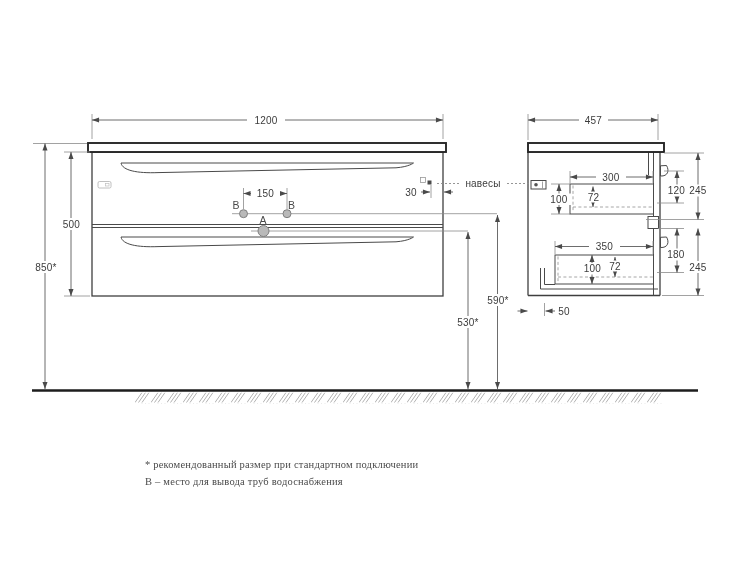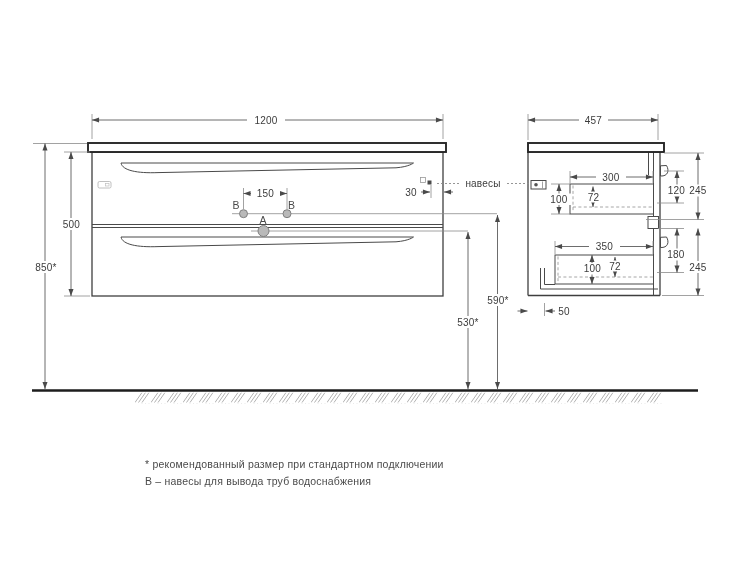--- a/index.html
+++ b/index.html
@@ -13,21 +13,21 @@
   .outline2{stroke:#4a4a4a;stroke-width:1;fill:none;}
   .thick{stroke:#262626;stroke-width:1.9;fill:#ffffff;}
   .dim{stroke:#5c5c5c;stroke-width:.9;fill:none;}
   .ext{stroke:#8a8a8a;stroke-width:.8;fill:none;}
   .dash{stroke:#8f8f8f;stroke-width:.8;fill:none;stroke-dasharray:3 2.4;}
   .leader{stroke:#8a8a8a;stroke-width:.9;fill:none;stroke-dasharray:2 2;}
   .lblbg{fill:#ffffff;}
   .pointfill{fill:#b9b9b9;stroke:#7f7f7f;stroke-width:1;}
   .notes{position:absolute;left:145px;top:456px;font-size:10.5px;line-height:17.4px;
          color:#4b4b4b;letter-spacing:.2px;}
-  .notes div{white-space:nowrap;}
+  .notes div{white-space:nowrap;font-family:Liberation Serif, serif;}
 </style>
 </head>
 <body>
 
 <div id="canvas">
 
 <svg width="750" height="586" viewBox="0 0 750 586">
   <defs>
     <marker id="arr" viewBox="0 0 10 8" refX="9.5" refY="4" markerWidth="9" markerHeight="7" orient="auto-start-reverse">
       <path d="M0.5,0.8 L9.5,4 L0.5,7.2 Z" fill="#4a4a4a"></path>
@@ -202,16 +202,16 @@
 
     <line x1="544.5" y1="303" x2="544.5" y2="316" class="ext"></line>
     <line x1="517.5" y1="311" x2="527.5" y2="311" class="dim" marker-end="url(#arr)"></line>
     <line x1="545.5" y1="311" x2="555" y2="311" class="dim" marker-start="url(#arr)"></line>
     <text x="564" y="314.5">50</text>
   </g>
 </svg>
 
 <div class="notes">
   <div>* рекомендованный размер при стандартном подключении</div>
-  <div>B – навесы для вывода труб водоснабжения</div>
+  <div>B – место для вывода труб водоснабжения</div>
 </div>
 
 </div>
 
 </body></html>

